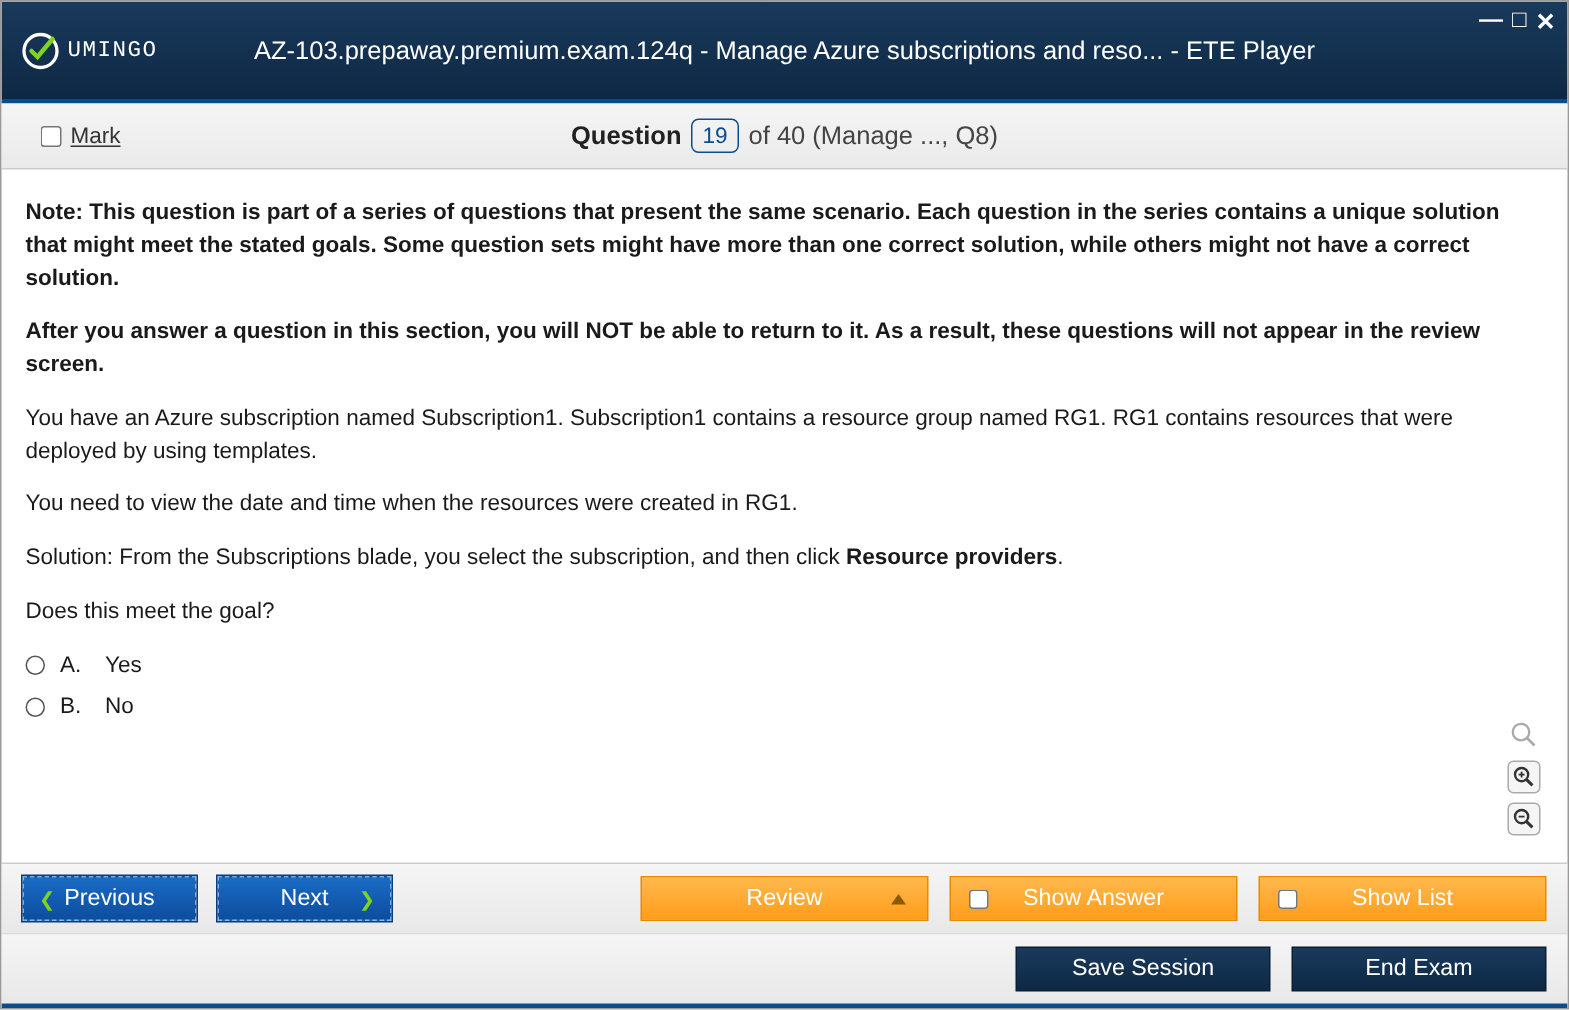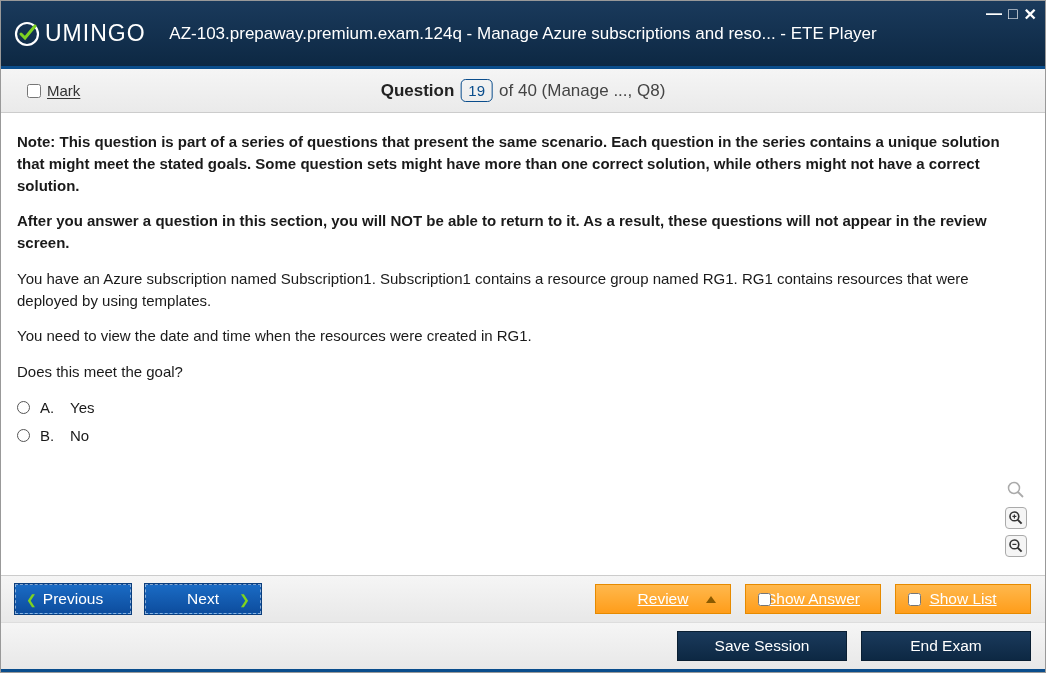--- a/index.html
+++ b/index.html
@@ -1,21 +1,21 @@
 <!DOCTYPE html>
 <html><head>
 <meta charset="utf-8">
 <style>
 * { margin: 0; padding: 0; box-sizing: border-box; }
 body { font-family: Arial, sans-serif; background: #fff; width: 1046px; height: 673px; overflow: hidden; border: 1px solid #999; position: relative; }
 
 .titlebar { background: linear-gradient(to bottom, #1a3a5c, #0d2843); height: 68px; display: flex; align-items: center; padding: 0 12px; position: relative; border-bottom: 3px solid #0a4d8c; }
 .logo { display: flex; align-items: center; gap: 4px; }
 .logo-check { width: 28px; height: 28px; }
-.logo-text { color: #fff; font-size: 23px; letter-spacing: 1px; font-weight: 400; }
+.logo-text { color: #fff; font-size: 15px; letter-spacing: 1px; font-weight: 400; font-family: Liberation Mono, monospace; }
 .window-title { color: #fff; font-size: 17px; position: absolute; left: 50%; transform: translateX(-50%); white-space: nowrap; }
 .window-controls { position: absolute; top: 4px; right: 8px; display: flex; gap: 6px; color: #fff; font-size: 16px; }
 .window-controls span { cursor: pointer; font-weight: bold; }
 
 .question-header { background: linear-gradient(to bottom, #f5f5f5, #eaeaea); height: 44px; border-bottom: 1px solid #ccc; display: flex; align-items: center; padding: 0 26px; position: relative; }
 .mark-wrap { display: flex; align-items: center; gap: 6px; font-size: 15px; color: #333; }
 .mark-wrap input { width: 14px; height: 14px; }
 .mark-wrap label { text-decoration: underline; text-underline-offset: 2px; }
 .question-label { position: absolute; left: 50%; transform: translateX(-50%); font-size: 17px; color: #444; display: flex; align-items: center; gap: 6px; }
 .question-label strong { color: #222; }
@@ -34,21 +34,21 @@
 
 .footer { position: absolute; bottom: 0; left: 0; right: 0; }
 .button-row { background: linear-gradient(to bottom, #f5f5f5, #e8e8e8); padding: 8px 14px; display: flex; gap: 14px; align-items: center; border-top: 1px solid #ccc; }
 .button-row2 { background: linear-gradient(to bottom, #f5f5f5, #e8e8e8); padding: 8px 14px; display: flex; justify-content: flex-end; gap: 14px; border-top: 1px solid #ddd; border-bottom: 3px solid #0a4d8c; text-align: right; }
 
 .btn { height: 30px; display: flex; align-items: center; justify-content: center; font-size: 15.5px; cursor: pointer; position: relative; color: #fff; }
 .btn-blue { background: linear-gradient(to bottom, #1a6bc4, #0d4d9e); width: 116px; border: 1px dashed rgba(255,255,255,0.5); outline: 1px solid #0a3d7c; }
 .btn-blue .chev { position: absolute; font-size: 13px; color: #7ed321; }
 .btn-blue .chev.left { left: 10px; }
 .btn-blue .chev.right { right: 10px; }
-.btn-orange { background: linear-gradient(to bottom, #ffb84d, #ff9d1a); width: 136px; border: 1px solid #e68a00; text-decoration: underline; }
+.btn-orange { background: linear-gradient(to bottom, #ffb84d, #ff9d1a); width: 192px; border: 1px solid #e68a00; }
 .btn-orange .tri { position: absolute; right: 14px; width: 0; height: 0; border-left: 5px solid transparent; border-right: 5px solid transparent; border-bottom: 7px solid #8b5a00; }
 .btn-orange input[type=checkbox] { position: absolute; left: 12px; width: 13px; height: 13px; accent-color: #fff; }
 .btn-dark { background: linear-gradient(to bottom, #1a3a5c, #0d2843); width: 170px; border: 1px solid #0a1f33; }
 .spacer { flex: 1; }
 </style>
 </head>
 <body>
 
 <div class="titlebar">
   <div class="logo">
@@ -76,20 +76,21 @@
     <span class="qnum-box">19</span>
     <span>of 40 (Manage ..., Q8)</span>
   </div>
 </div>
 
 <div class="content">
   <p><strong>Note: This question is part of a series of questions that present the same scenario. Each question in the series contains a unique solution that might meet the stated goals. Some question sets might have more than one correct solution, while others might not have a correct solution.</strong></p>
   <p><strong>After you answer a question in this section, you will NOT be able to return to it. As a result, these questions will not appear in the review screen.</strong></p>
   <p>You have an Azure subscription named Subscription1. Subscription1 contains a resource group named RG1. RG1 contains resources that were deployed by using templates.</p>
   <p>You need to view the date and time when the resources were created in RG1.</p>
+  <p><span>Solution: From the Subscriptions blade, you select the subscription, and then click </span><strong>Resource providers</strong><span>.</span></p>
   <p>Does this meet the goal?</p>
   <div class="options">
     <div class="option-row">
       <span class="radio"></span>
       <span class="letter">A.</span>
       <span>Yes</span>
     </div>
     <div class="option-row">
       <span class="radio"></span>
       <span class="letter">B.</span>

